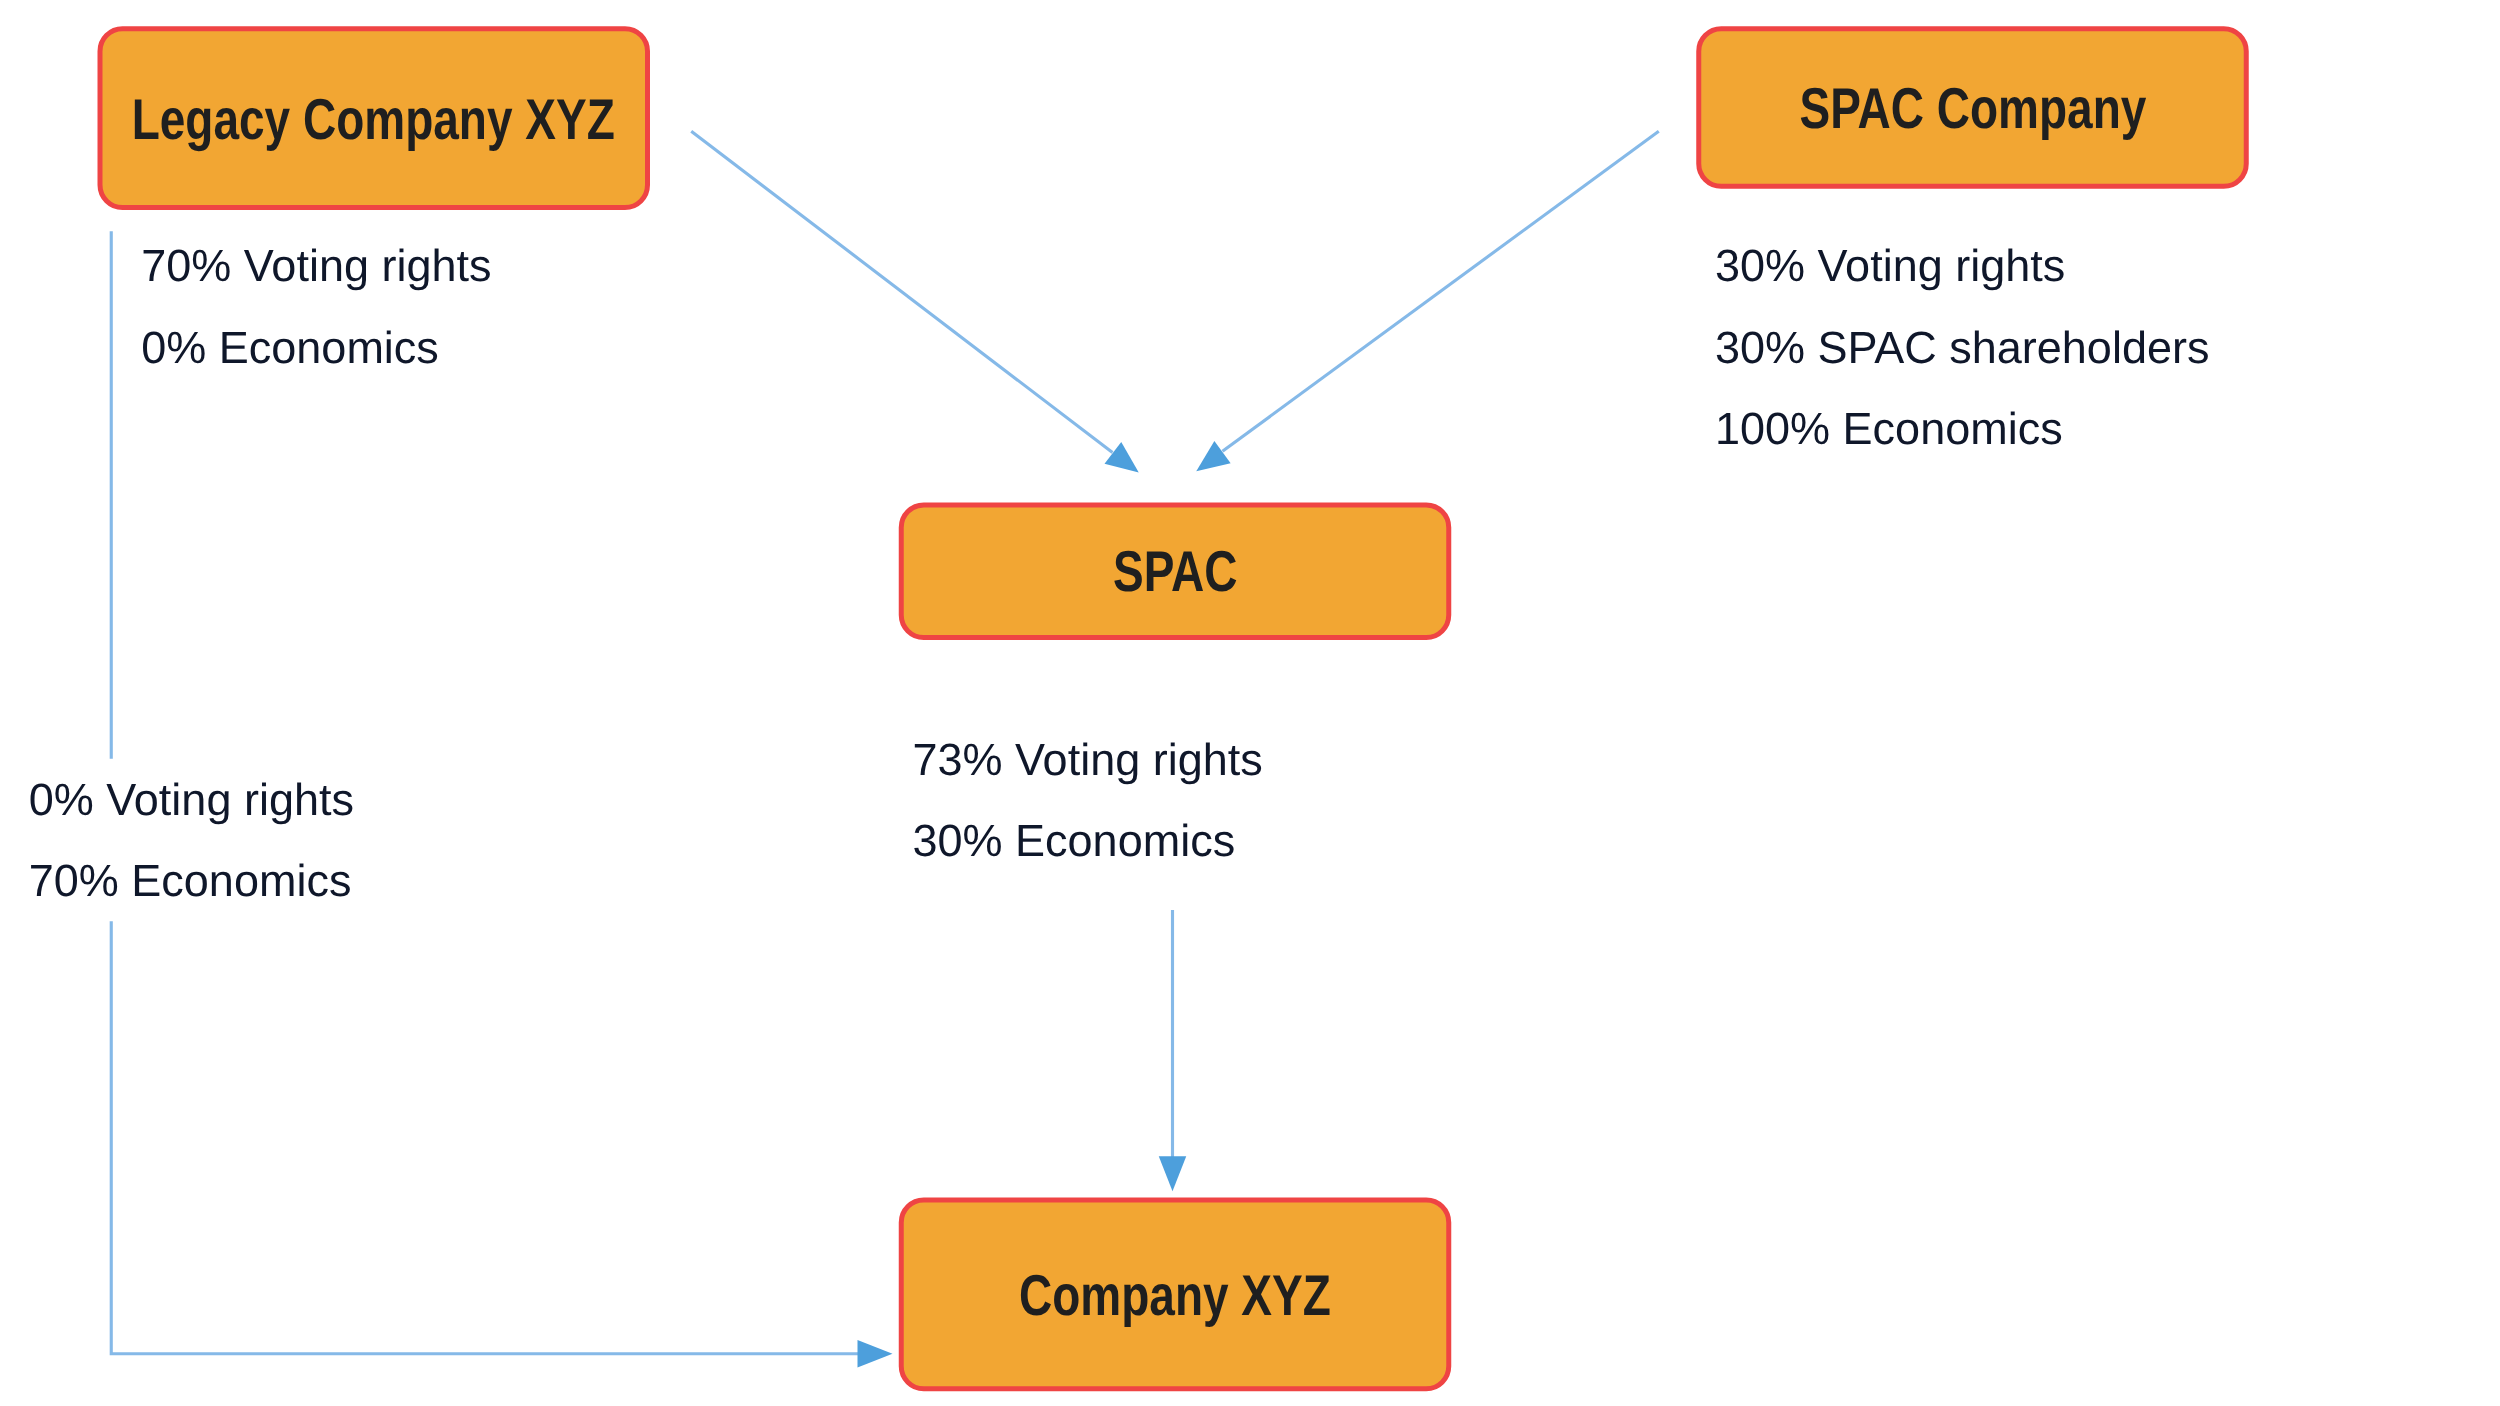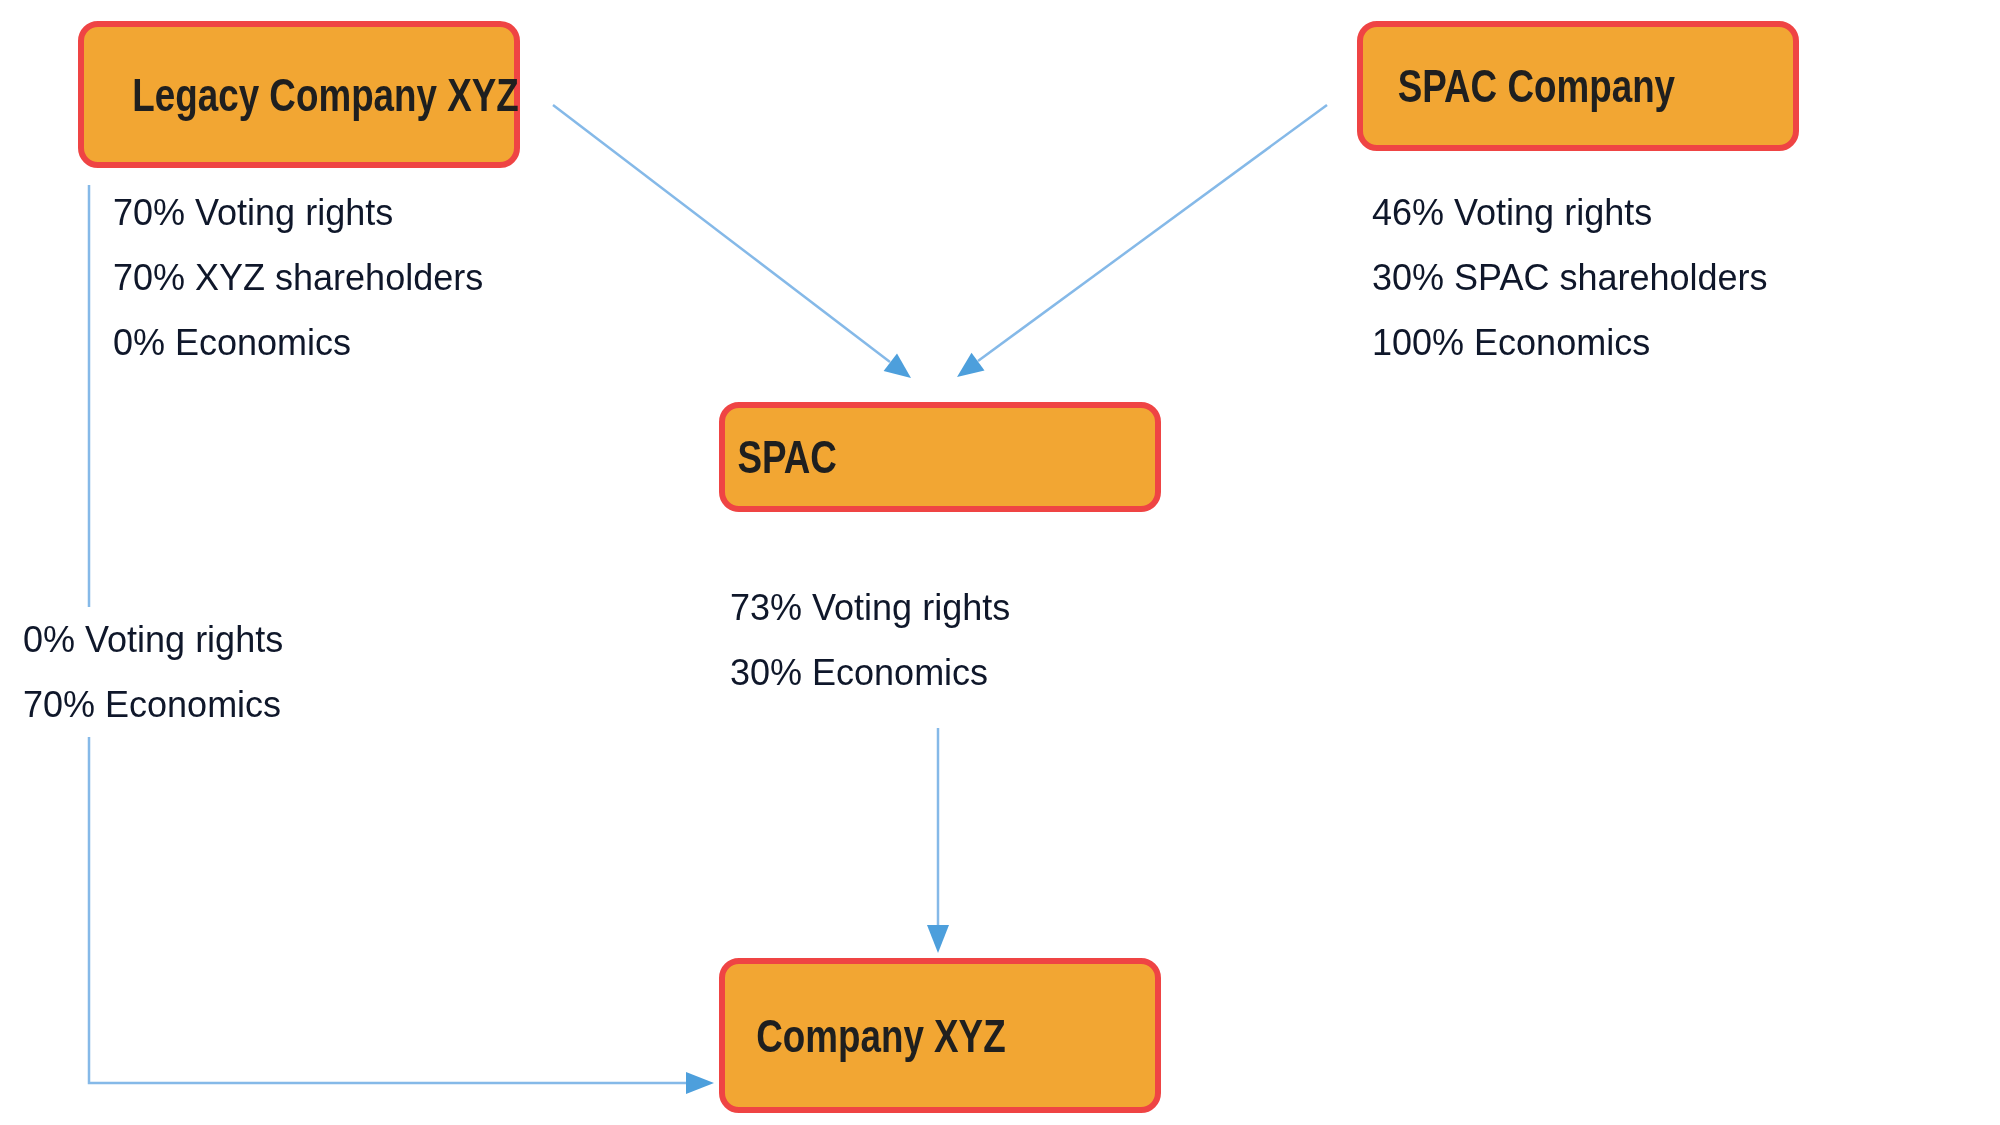--- a/index.html
+++ b/index.html
@@ -19,24 +19,25 @@
     position: absolute;
     left: 0; top: 0;
     width: 2000px;
     height: 1125px;
     z-index: 1;
   }
   .node {
     position: absolute;
     box-sizing: border-box;
     background: #F2A633;
-    border: 6px solid #ef4444;
+    border: 4px solid #ef4444;
     border-radius: 20px;
     display: flex;
     align-items: center;
+    justify-content: center;
     z-index: 2;
   }
   .node .label {
     display: inline-block;
     transform: scaleX(0.8);
     transform-origin: center;
     font-weight: bold;
     font-size: 46px;
     color: #1f1f1f;
     white-space: nowrap;
@@ -94,26 +95,25 @@
   </div>
   <div class="node n-spac">
     <span class="label">SPAC</span>
   </div>
   <div class="node n-company-xyz">
     <span class="label">Company XYZ</span>
   </div>
 
   <div class="ann a-legacy-terms">
     <div>70% Voting rights</div>
-    <div>70% XYZ shareholders</div>
     <div>0% Economics</div>
   </div>
 
   <div class="ann a-spac-company-terms">
-    <div>46% Voting rights</div>
+    <div>30% Voting rights</div>
     <div>30% SPAC shareholders</div>
     <div>100% Economics</div>
   </div>
 
   <div class="ann a-spac-terms">
     <div>73% Voting rights</div>
     <div>30% Economics</div>
   </div>
 
   <div class="ann a-legacy-direct-terms">

